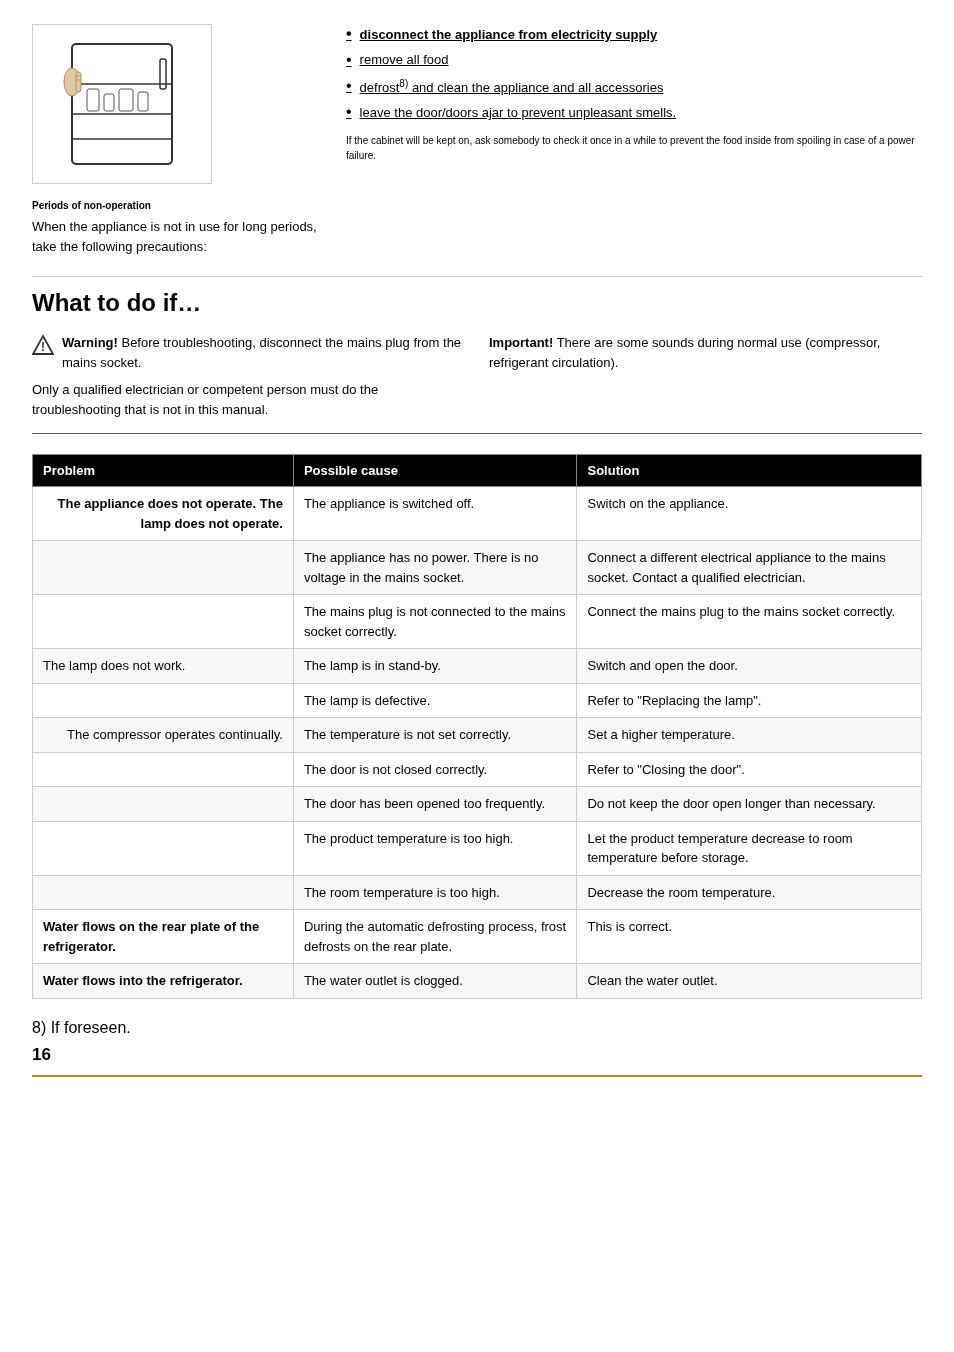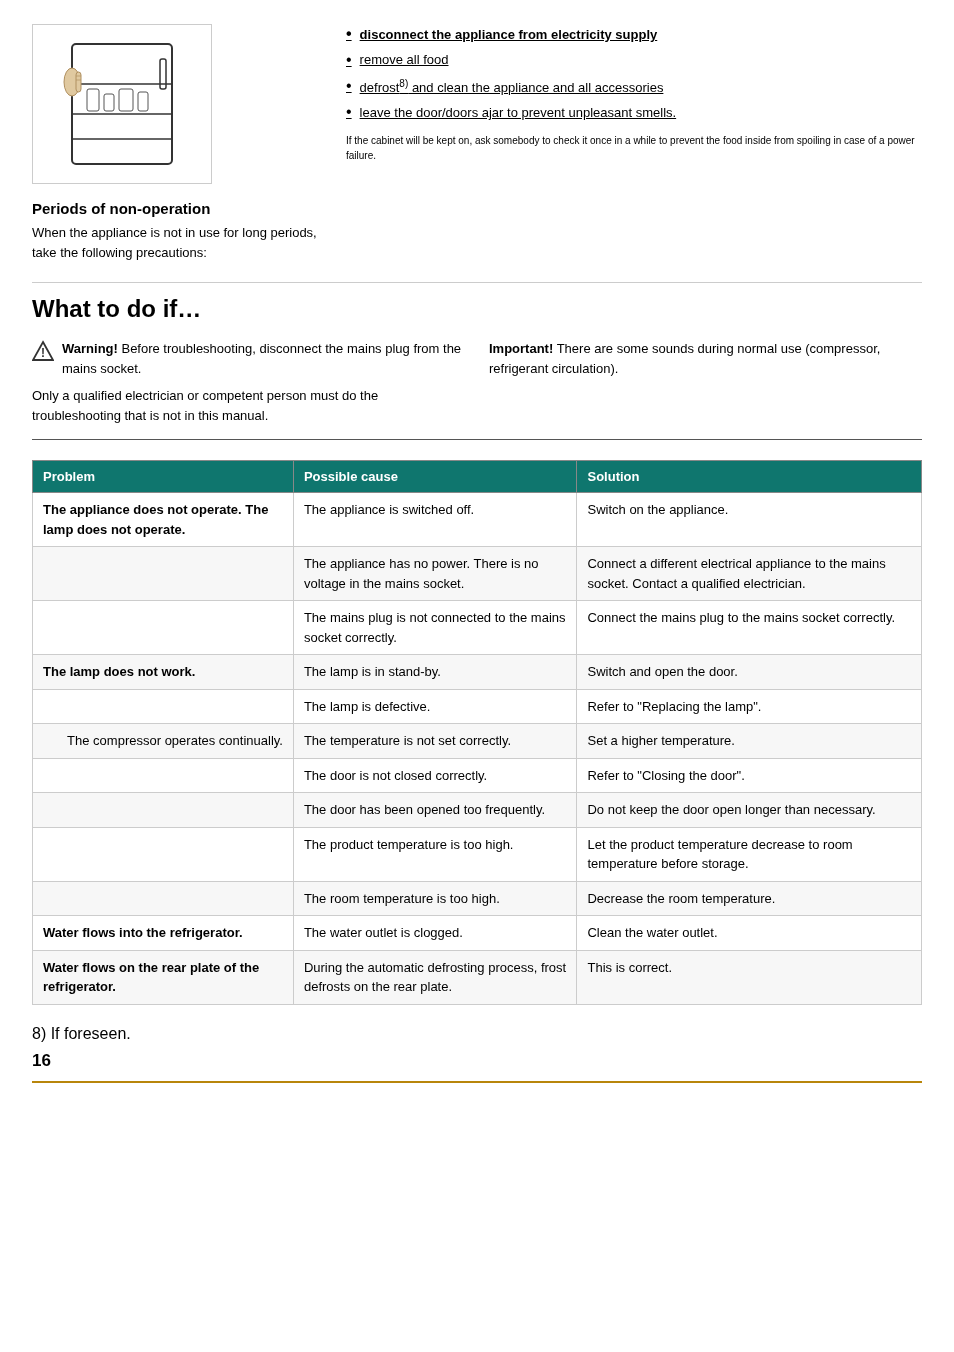--- a/index.html
+++ b/index.html
@@ -31,21 +31,21 @@
       align-items: center;
       justify-content: center;
       margin-bottom: 16px;
     }
     .appliance-img svg {
       width: 160px;
       height: 140px;
     }
     .non-operation-title {
       font-weight: bold;
-      font-size: 15px;
+      font-size: 10px;
       margin-bottom: 6px;
     }
     .non-operation-text {
       font-size: 13px;
       line-height: 1.5;
     }
     .bullet-list {
       list-style: none;
       padding: 0;
       margin-bottom: 10px;
@@ -128,21 +128,21 @@
       font-weight: bold;
       margin-top: 36px;
     }
     
     .trouble-table {
       width: 100%;
       border-collapse: collapse;
       margin-bottom: 20px;
     }
     .trouble-table th {
-      background: #0f766e;
+      background: #000000;
       color: #fff;
       padding: 8px 10px;
       font-weight: bold;
       font-size: 13px;
       text-align: left;
       border: 1px solid #888;
     }
     .trouble-table td {
       padding: 7px 10px;
       font-size: 13px;
@@ -253,36 +253,36 @@
 <table class="trouble-table">
   <thead>
     <tr>
       <th>Problem</th>
       <th>Possible cause</th>
       <th>Solution</th>
     </tr>
   </thead>
   <tbody id="table-body">
   <tr>
-        <td style="font-weight: bold;">The appliance does not operate. The lamp does not operate.</td>
+        <td style="font-weight: bold; text-align: right;">The appliance does not operate. The lamp does not operate.</td>
         <td>The appliance is switched off.</td>
         <td>Switch on the appliance.</td>
       </tr>
       <tr>
         <td></td>
         <td>The appliance has no power. There is no voltage in the mains socket.</td>
         <td>Connect a different electrical appliance to the mains socket. Contact a qualified electrician.</td>
       </tr>
       <tr>
         <td></td>
         <td>The mains plug is not connected to the mains socket correctly.</td>
         <td>Connect the mains plug to the mains socket correctly.</td>
       </tr>
       <tr>
-        <td style="font-weight: bold;">The lamp does not work.</td>
+        <td style="font-weight: normal;">The lamp does not work.</td>
         <td>The lamp is in stand-by.</td>
         <td>Switch and open the door.</td>
       </tr>
       <tr>
         <td></td>
         <td>The lamp is defective.</td>
         <td>Refer to "Replacing the lamp".</td>
       </tr>
       <tr>
         <td style="font-weight: normal; text-align: right;">The compressor operates continually.</td>
@@ -303,27 +303,27 @@
         <td></td>
         <td>The product temperature is too high.</td>
         <td>Let the product temperature decrease to room temperature before storage.</td>
       </tr>
       <tr>
         <td></td>
         <td>The room temperature is too high.</td>
         <td>Decrease the room temperature.</td>
       </tr>
       <tr>
+        <td style="font-weight: bold;">Water flows on the rear plate of the refrigerator.</td>
+        <td>During the automatic defrosting process, frost defrosts on the rear plate.</td>
+        <td>This is correct.</td>
+      </tr>
+      <tr>
         <td style="font-weight: bold;">Water flows into the refrigerator.</td>
         <td>The water outlet is clogged.</td>
         <td>Clean the water outlet.</td>
       </tr>
-      <tr>
-        <td style="font-weight: bold;">Water flows on the rear plate of the refrigerator.</td>
-        <td>During the automatic defrosting process, frost defrosts on the rear plate.</td>
-        <td>This is correct.</td>
-      </tr>
     </tbody>
 </table>
 
 <div class="footnote-section">8) If foreseen.</div>
 <div class="page-number">16</div>
 <div class="bottom-rule"></div>
 
 </body></html>

